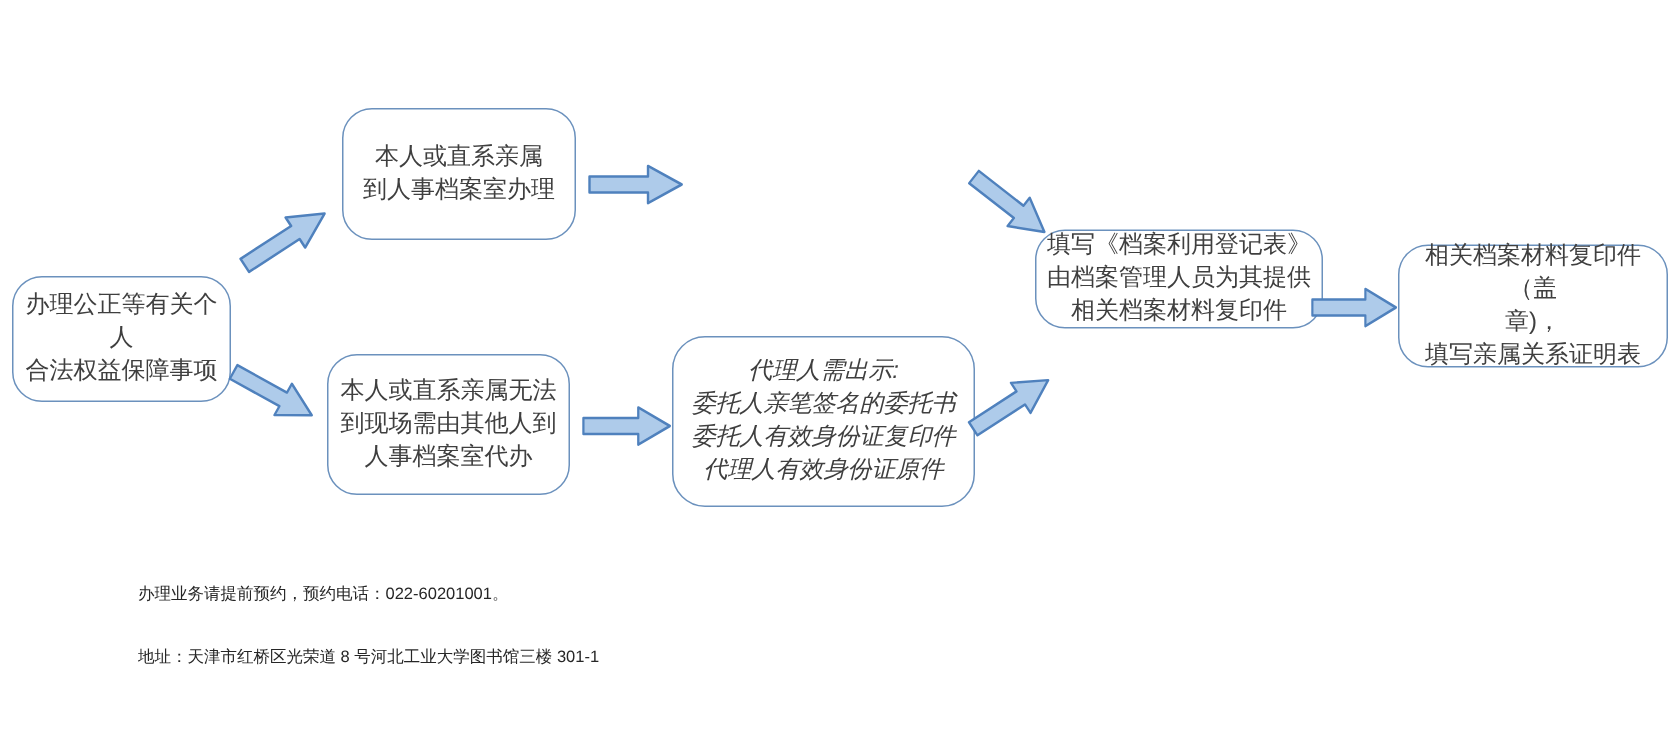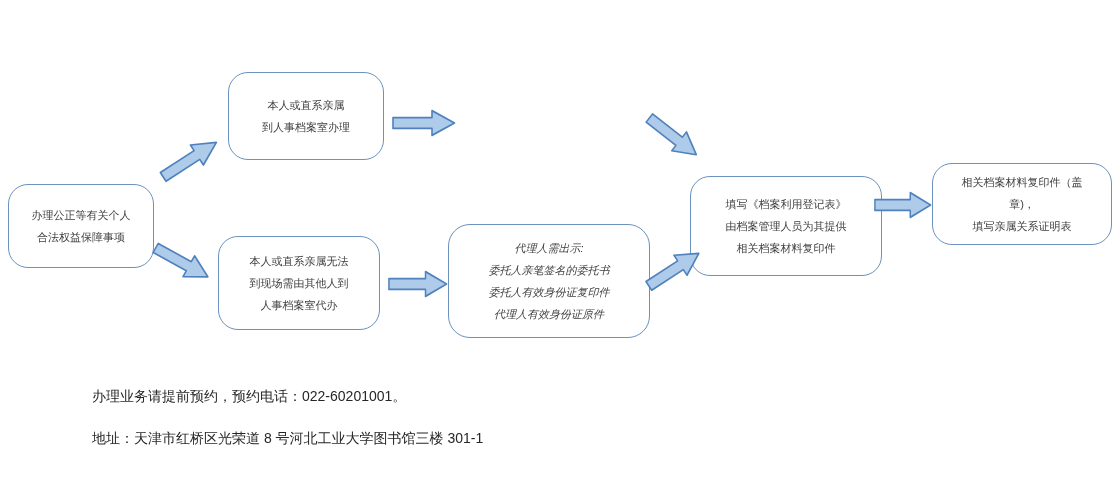--- a/index.html
+++ b/index.html
@@ -15,48 +15,48 @@
     position: absolute;
     box-sizing: border-box;
     border: 1.6px solid var(--box-border, #6b91bd);
     border-radius: 20px;
     background: #ffffff;
     display: flex;
     align-items: center;
     justify-content: center;
     text-align: center;
     white-space: pre-line;
-    font-size: 11px;
+    font-size: 16px;
     line-height: 22px;
     color: var(--box-text, #3f3f3f);
     padding: 4px 6px;
   }
   .arrow { position: absolute; }
   .arrow svg { display: block; width: 100%; height: 100%; overflow: visible; }
   .arrow path {
     fill: var(--arrow-fill, #aecbea);
     stroke: var(--arrow-stroke, #4f81bd);
     stroke-width: 1.6;
     stroke-linejoin: round;
   }
   .note {
     position: absolute;
-    font-size: 14px;
+    font-size: 11px;
     line-height: 22px;
     color: var(--note-text, #262626);
     white-space: nowrap;
   }
 
   
   .node-start      { left: 8px;   top: 164px; width: 146px; height: 84px; margin-top: 20px;  }
   .node-in-person  { left: 228px; top: 72px;  width: 156px; height: 88px;  }
   .node-show-id    { left: 460px; top: 74px;  width: 188px; height: 86px;  }
   .node-proxy      { left: 218px; top: 236px; width: 162px; height: 94px;  }
   .node-proxy-docs { left: 448px; top: 224px; width: 202px; height: 114px; border-radius: 22px; font-style: italic; }
-  .node-register   { left: 690px; top: 176px; width: 192px; height: 100px;  }
+  .node-register   { left: 690px; top: 153px; width: 192px; height: 66px;  }
   .node-hr-review  { left: 932px; top: 163px; width: 180px; height: 82px;  }
 
   
   .arrow-1 { left: 157px; top: 146px; width: 66px; height: 27px; transform: rotate(-33deg); }
   .arrow-2 { left: 151px; top: 249px; width: 62px; height: 27px; transform: rotate(29deg);  }
   .arrow-3 { left: 392px; top: 109px; width: 64px; height: 28px; }
   .arrow-4 { left: 388px; top: 270px; width: 60px; height: 28px; }
   .arrow-5 { left: 642px; top: 123px; width: 62px; height: 27px; transform: rotate(38deg);  }
   .arrow-6 { left: 643px; top: 256px; width: 62px; height: 27px; transform: rotate(-33deg); }
   .arrow-7 { left: 874px; top: 191px; width: 58px; height: 28px; }

